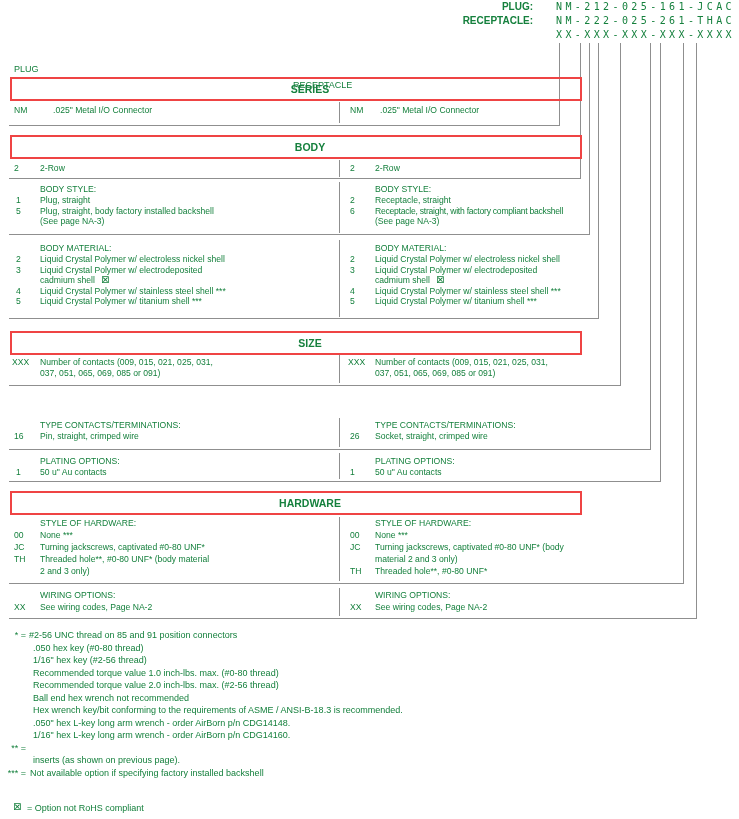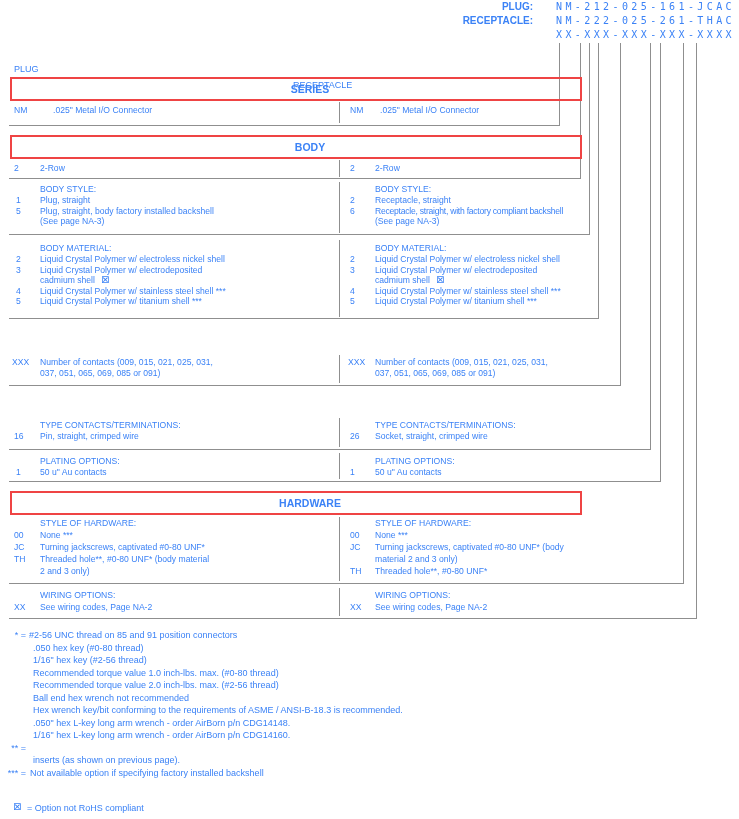--- a/index.html
+++ b/index.html
@@ -1,17 +1,17 @@
 <!DOCTYPE html>
 <html><head>
 <meta charset="utf-8">
 <style>
   html,body{margin:0;padding:0;background:#f2f2f2;}
   .page{position:relative;width:739px;height:819px;background:#ffffff;
-        font-family:"Liberation Sans",sans-serif;color:#3b82f6;overflow:hidden;}
+        font-family:"Liberation Sans",sans-serif;color:#15803d;overflow:hidden;}
   .t{position:absolute;font-size:8.6px;line-height:10px;white-space:nowrap;}
   .cl{position:absolute;font-size:9px;line-height:10px;white-space:nowrap;}
   .pnl{position:absolute;left:380px;width:153px;text-align:right;
        font-weight:bold;font-size:10px;line-height:12px;white-space:nowrap;}
   .pnv{position:absolute;left:540px;font-family:"DejaVu Sans Mono",monospace;
        font-size:10px;line-height:12px;letter-spacing:3.4px;white-space:nowrap;margin-left:16px;}
   .hb{position:absolute;left:10px;width:540px;height:20px;border:2px solid #ef4444;
       box-sizing:content-box;display:flex;align-items:center;justify-content:center;
       padding-left:28px;font-weight:bold;font-size:10.5px;}
   .vl{position:absolute;width:1px;background:#8f8f8f;}
@@ -98,20 +98,23 @@
   <div class="t" style="left:375px;top:264.5px">Liquid Crystal Polymer w/ electrodeposited</div>
   <div class="t" style="left:375px;top:275px">cadmium shell</div>
   <div class="sym" style="left:436px;top:274.5px">⊠</div>
   <div class="t" style="left:350px;top:285.5px">4</div>
   <div class="t" style="left:375px;top:285.5px">Liquid Crystal Polymer w/ stainless steel shell ***</div>
   <div class="t" style="left:350px;top:296px">5</div>
   <div class="t" style="left:375px;top:296px">Liquid Crystal Polymer w/ titanium shell ***</div>
   <div class="vl" style="left:339px;top:240px;height:77px"></div>
   <div class="hl" style="left:9px;top:318px;width:590px"></div>
 
+  <div class="hb" style="top:331px">
+      <span>SIZE</span>
+    </div>
   <div class="t" style="left:12px;top:357px">XXX</div>
   <div class="t" style="left:40px;top:357px">Number of contacts (009, 015, 021, 025, 031,</div>
   <div class="t" style="left:40px;top:368px">037, 051, 065, 069, 085 or 091)</div>
   <div class="t" style="left:348px;top:357px">XXX</div>
   <div class="t" style="left:375px;top:357px">Number of contacts (009, 015, 021, 025, 031,</div>
   <div class="t" style="left:375px;top:368px">037, 051, 065, 069, 085 or 091)</div>
   <div class="vl" style="left:339px;top:355px;height:28px"></div>
   <div class="hl" style="left:9px;top:385px;width:612px"></div>
 
   <div class="t" style="left:40px;top:420px">TYPE CONTACTS/TERMINATIONS:</div>

